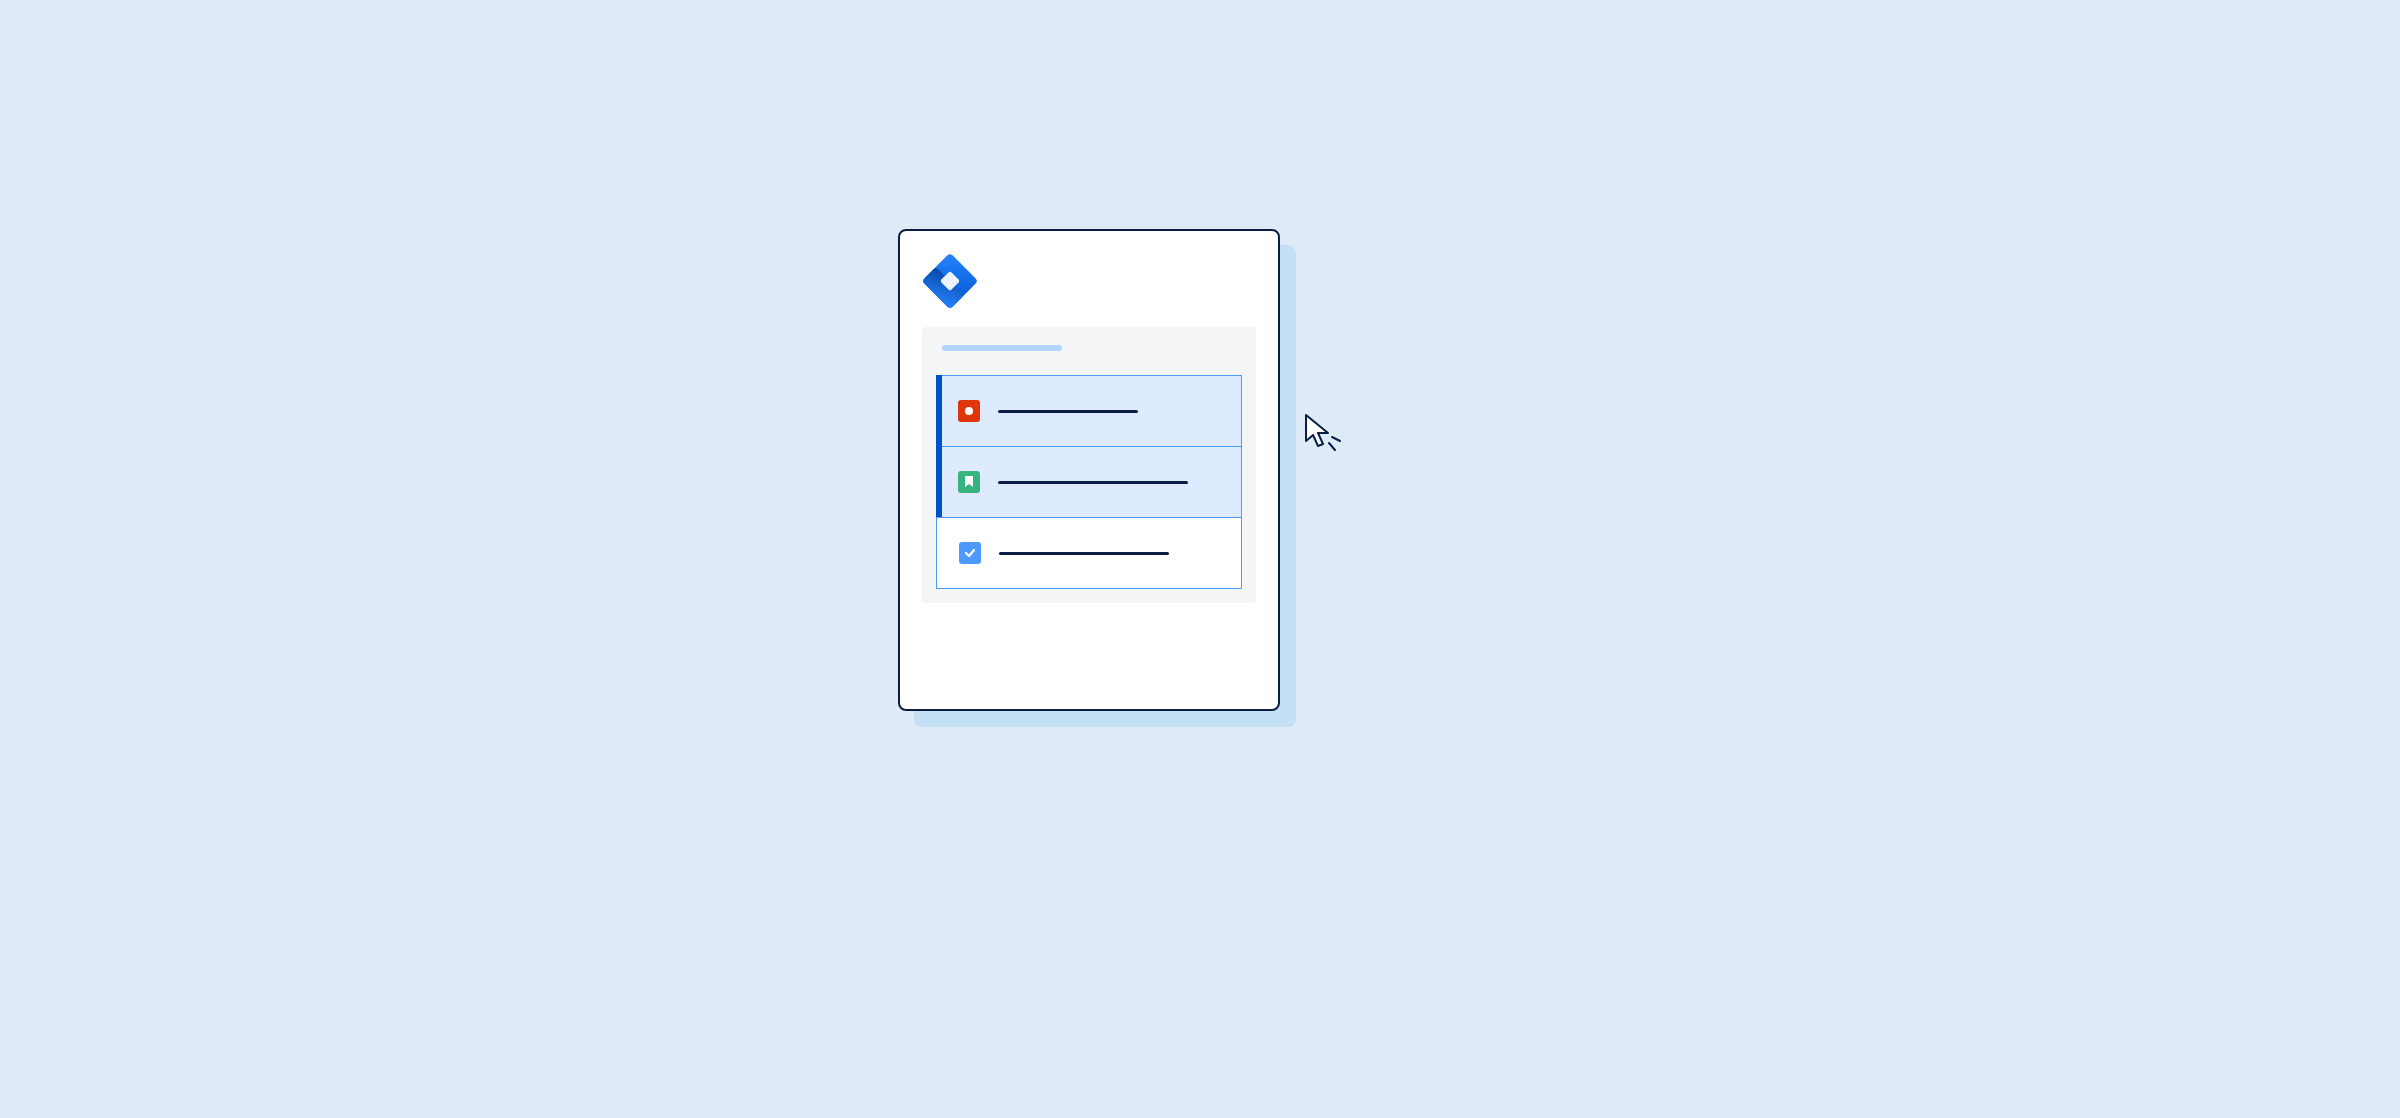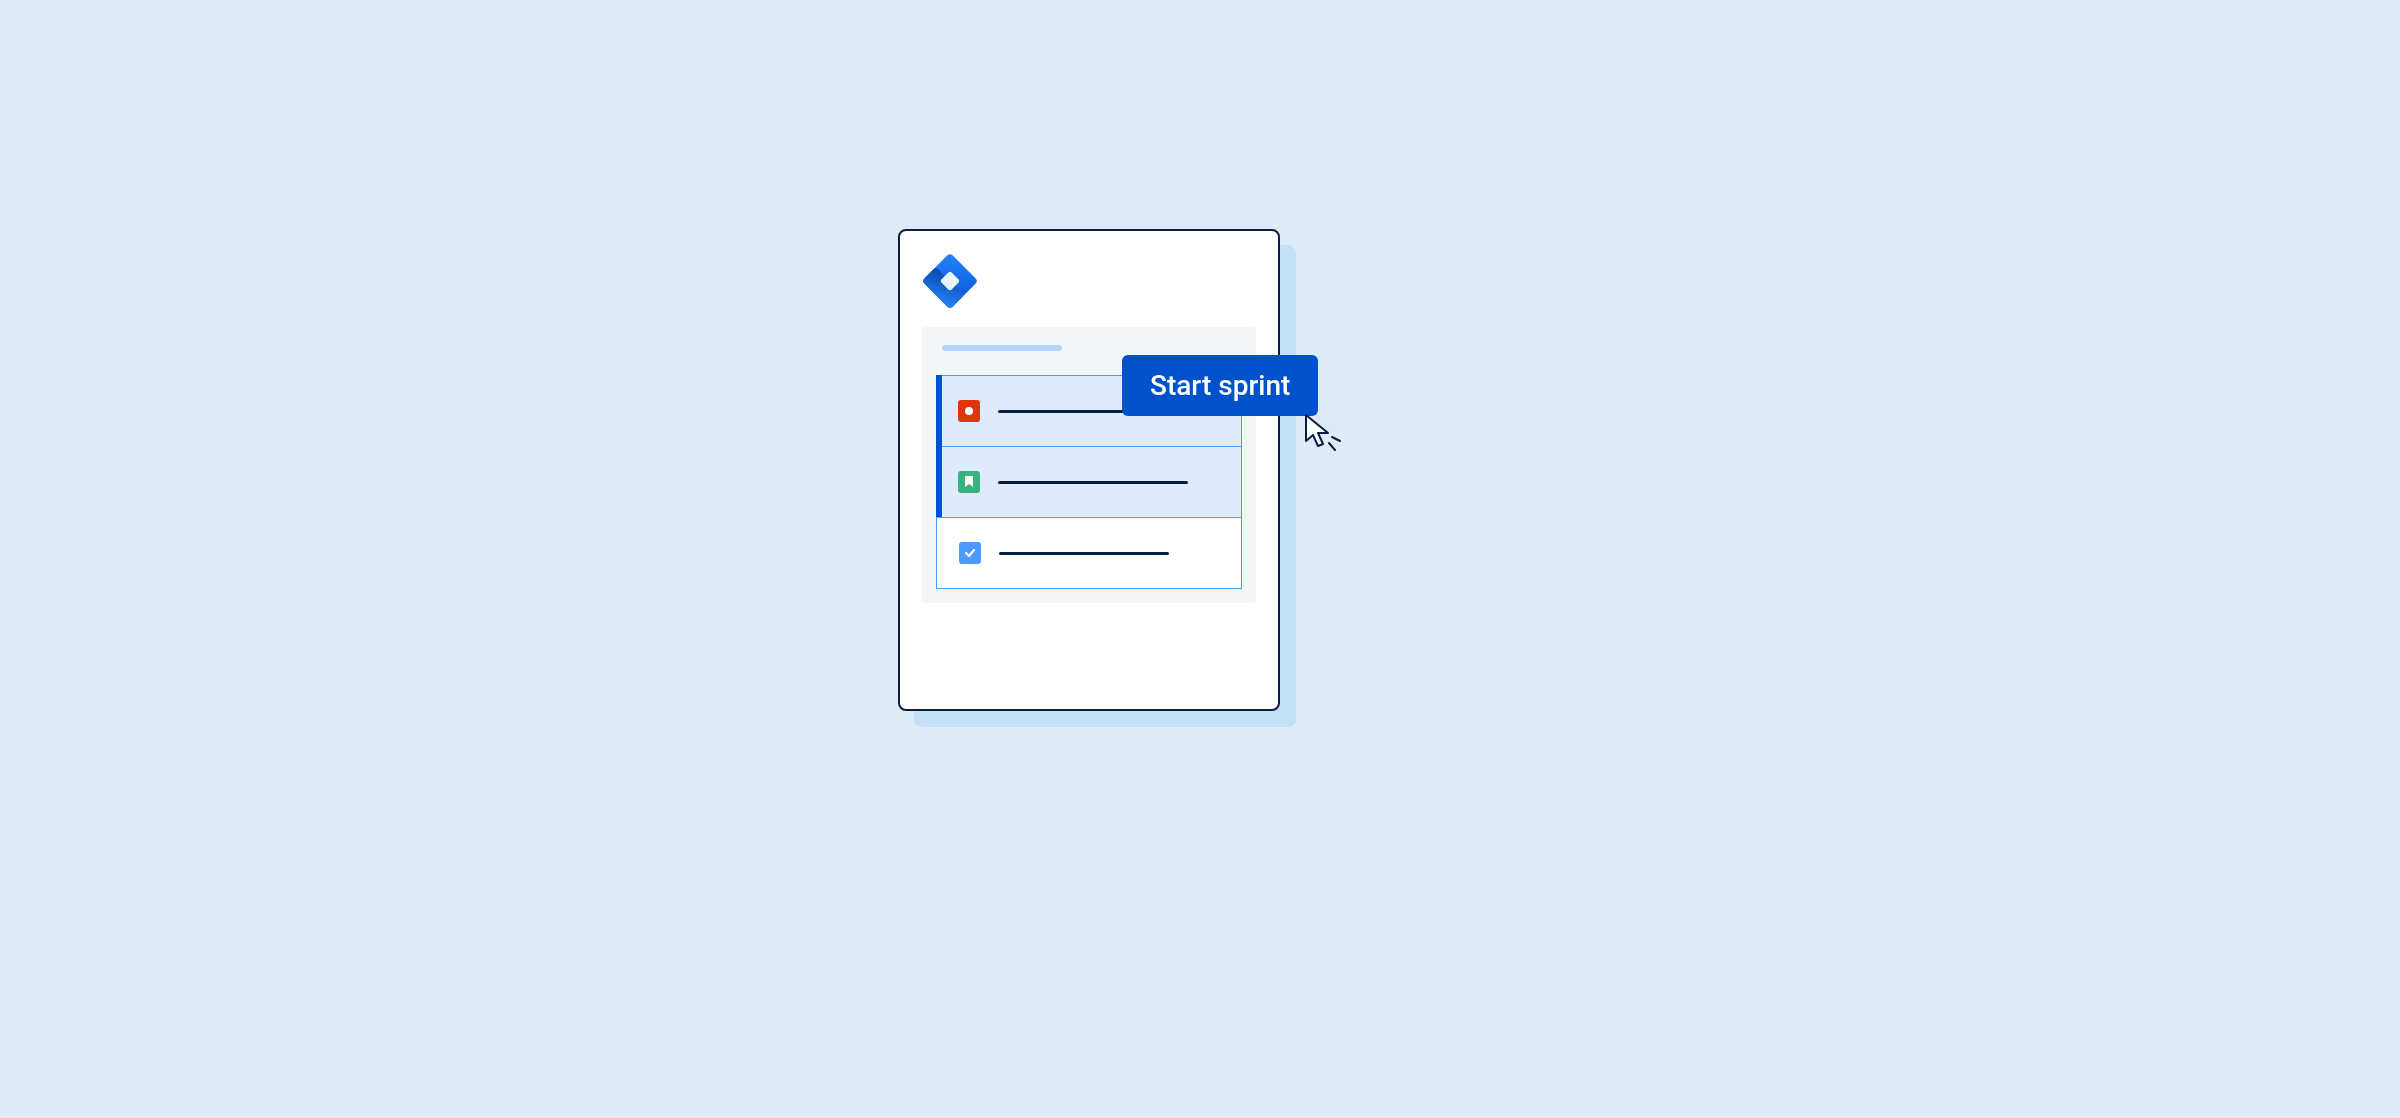--- a/index.html
+++ b/index.html
@@ -173,23 +173,20 @@
           <svg width="12" height="12" viewBox="0 0 12 12">
               <path d="M2 6 L5 9 L10 3" stroke="#ffffff" stroke-width="2.2" fill="none" stroke-linecap="round" stroke-linejoin="round"></path>
             </svg>
         </span>
         <span class="line" style="width:170px"></span>
       </div>
 
     </div>
   </div>
 
-  <div class="btn">
-    <span>Start sprint</span>
-  </div>
 
   <div class="cursor">
     <svg viewBox="0 0 44 44" width="44" height="44">
       <path d="M4 2 L4 28 L11 22 L16 33 L21 31 L16 20 L26 20 Z" fill="#ffffff" stroke="#091e42" stroke-width="2" stroke-linejoin="round"></path>
       <line x1="30" y1="24" x2="38" y2="28" stroke="#091e42" stroke-width="2" stroke-linecap="round"></line>
       <line x1="27" y1="30" x2="33" y2="37" stroke="#091e42" stroke-width="2" stroke-linecap="round"></line>
     </svg>
   </div>
 
 </div>

